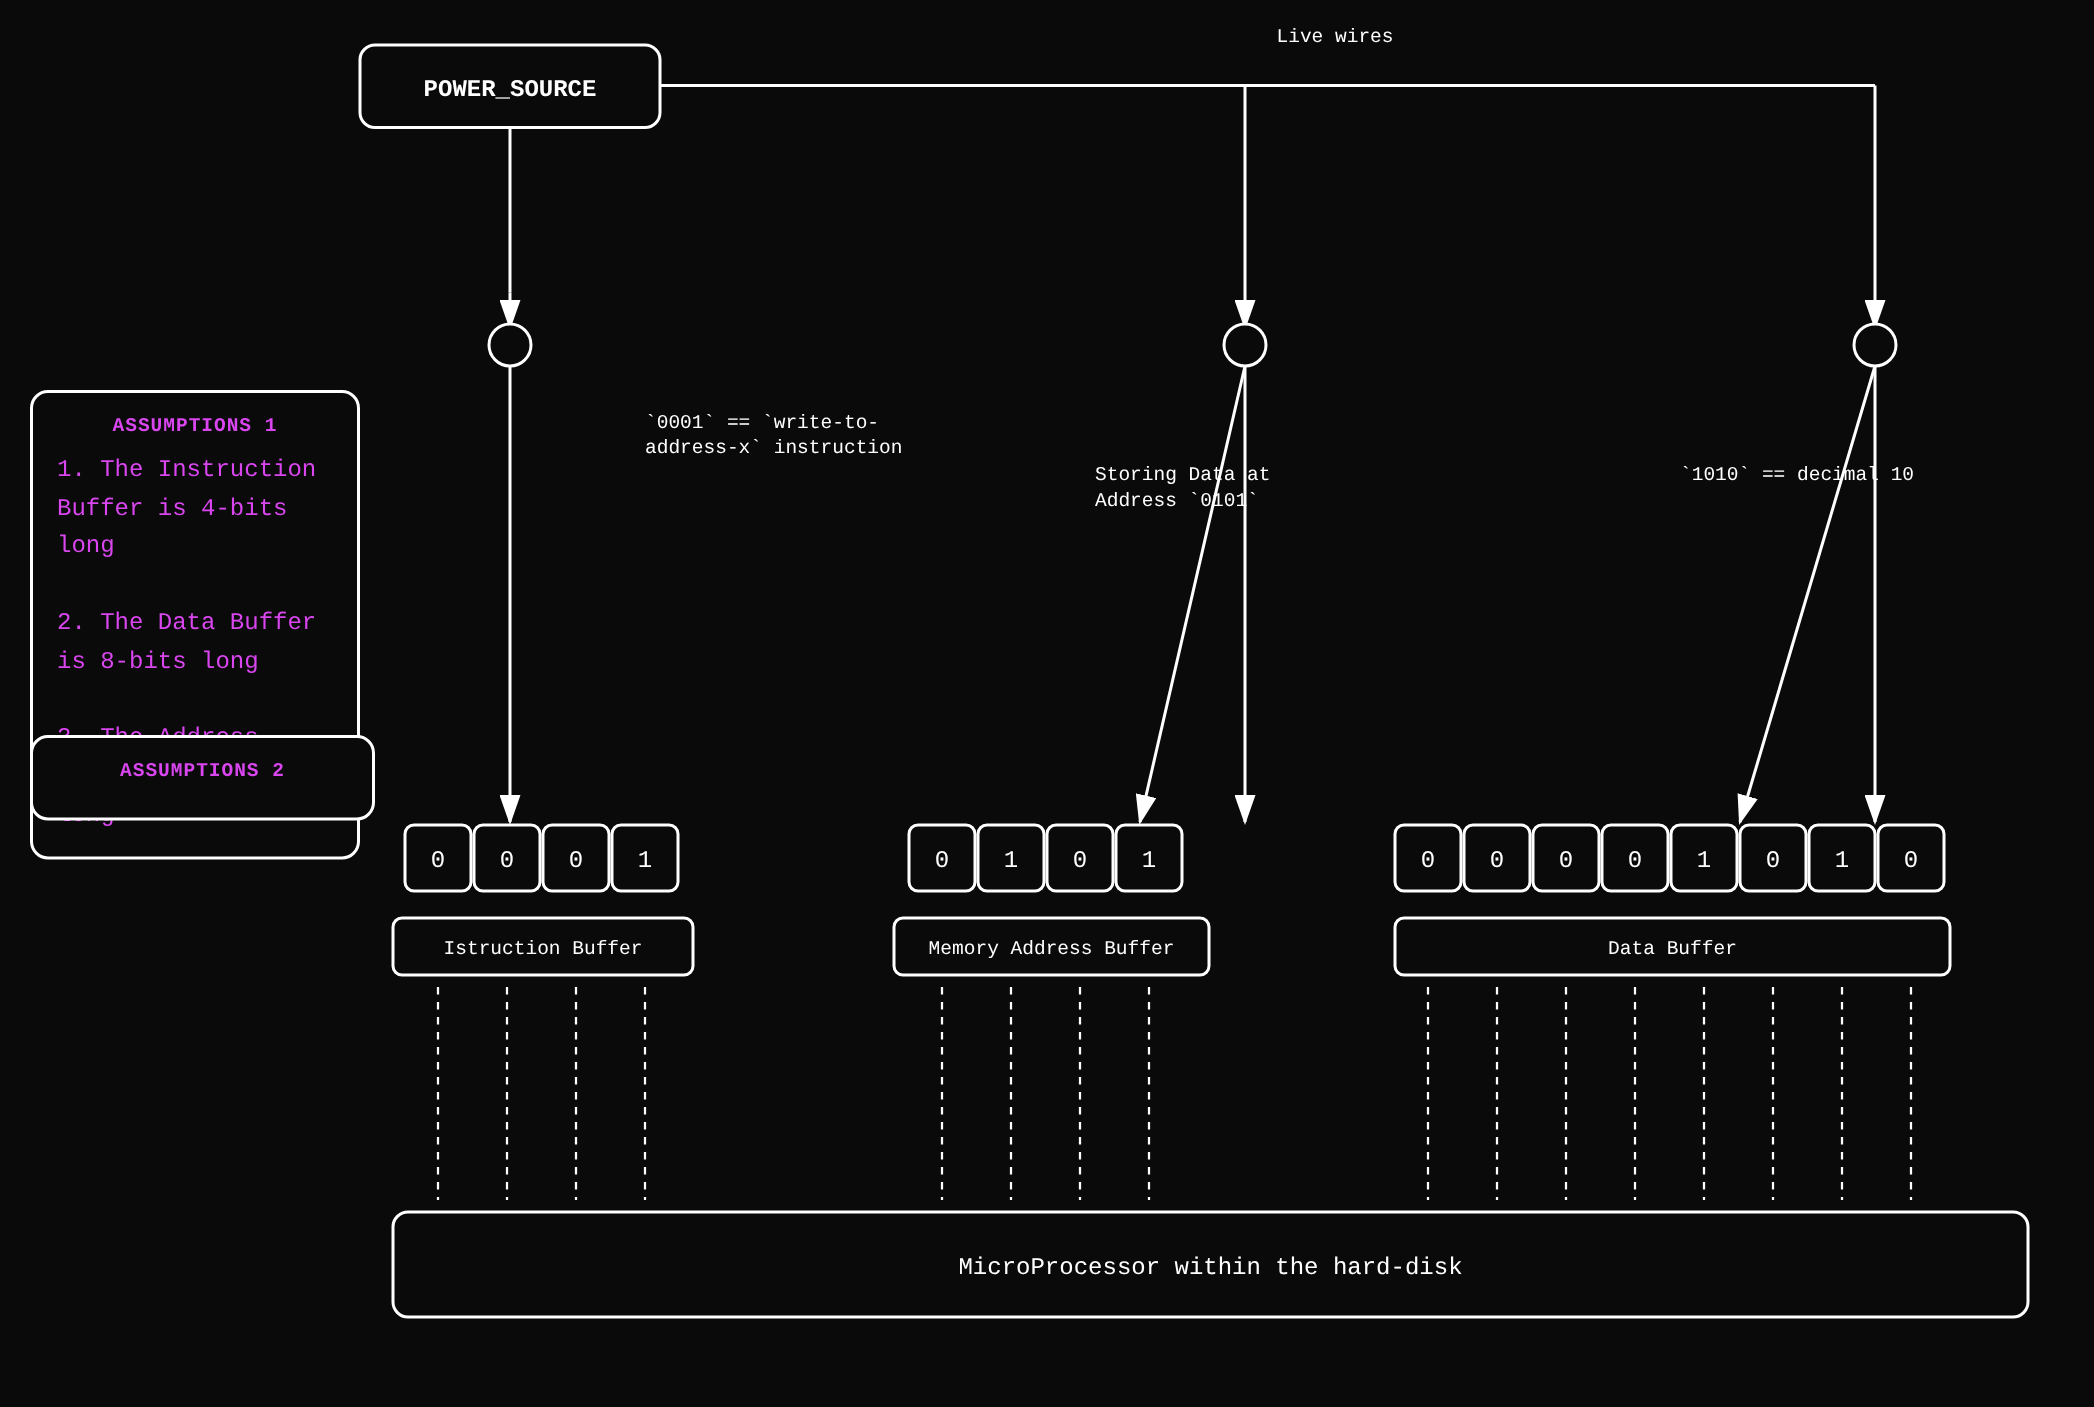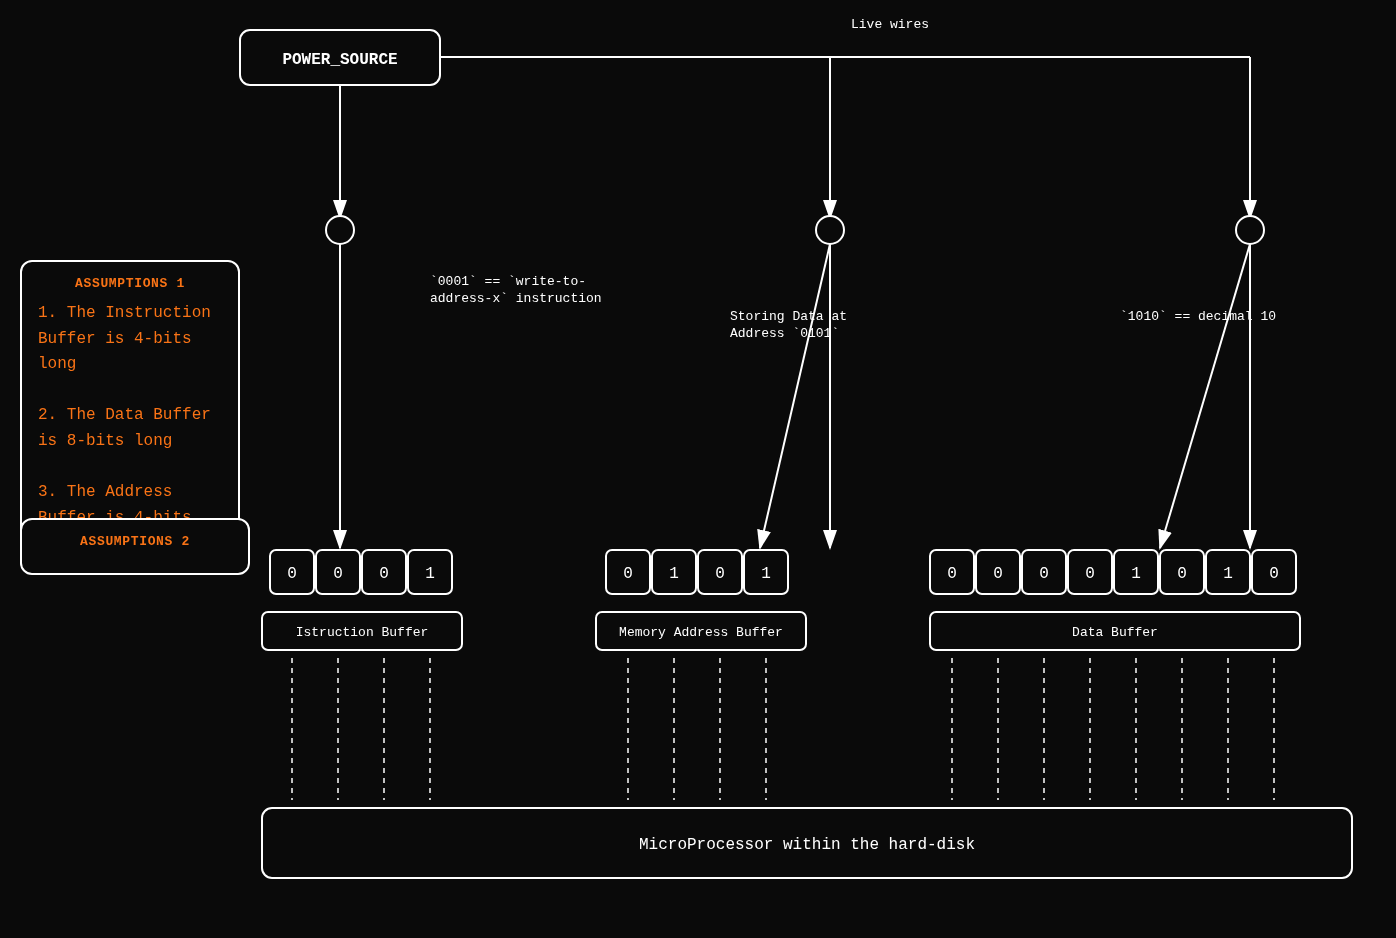--- a/index.html
+++ b/index.html
@@ -18,21 +18,21 @@
       width: 1396px;
       height: 938px;
     }
     .assumptions-box {
       position: absolute;
       border: 2px solid #ffffff;
       border-radius: 12px;
       padding: 14px 16px;
       background: #0a0a0a;
       font-family: 'Courier New', Courier, monospace;
-      color: #f97316;
+      color: #d946ef;
     }
     .assumptions-box h3 {
       text-align: center;
       font-size: 13px;
       font-weight: bold;
       margin-bottom: 10px;
       letter-spacing: 0.05em;
     }
     .assumptions-box p {
       font-size: 16px;
@@ -40,21 +40,20 @@
     }
     #assumptions1 {
       left: 20px;
       top: 260px;
       width: 220px;
     }
     #assumptions2 {
       left: 20px;
       top: 490px;
       width: 230px;
-      margin-top: 28px;
     }
   </style>
 </head>
 <body>
 
 <div class="assumptions-box" id="assumptions1">
   <h3>ASSUMPTIONS 1</h3>
   <p>
     1. The Instruction Buffer is 4-bits long<br><br>
     2. The Data Buffer is 8-bits long<br><br>

